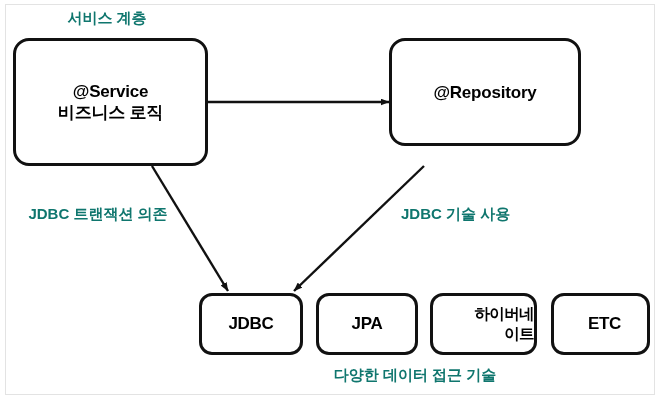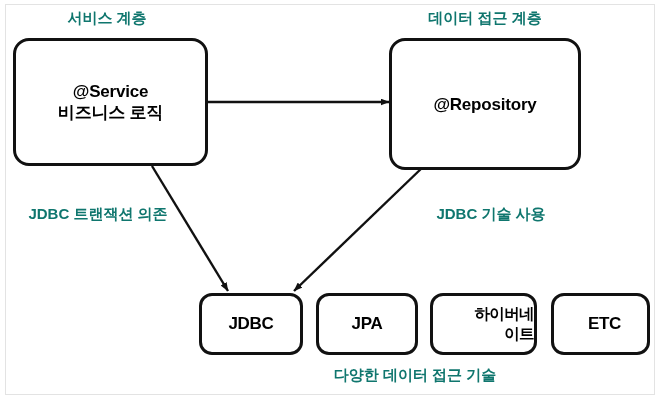--- a/index.html
+++ b/index.html
@@ -100,34 +100,33 @@
 
     <line x1="208" y1="102" x2="389" y2="102" stroke="#111111" stroke-width="2.4" marker-end="url(#arrowhead)"></line>
 
     <line x1="152" y1="166" x2="228" y2="291" stroke="#111111" stroke-width="2.4" marker-end="url(#arrowhead)"></line>
 
     <line x1="424" y1="166" x2="294" y2="291" stroke="#111111" stroke-width="2.4" marker-end="url(#arrowhead)"></line>
   </svg>
 
   <div class="caption" style="left:27px; top:9px; width:160px;">서비스 계층</div>
 
-  <div class="caption" style="left:405px; top:9px; width:160px;">데이터 접근 계층</div>
 
   <div class="node" style="left:13px; top:38px; width:195px; height:128px;">
     <div class="line1">@Service</div>
     <div class="line2">비즈니스 로직</div>
   </div>
 
-  <div class="node" style="left:389px; top:38px; width:192px; height:132px;">
+  <div class="node" style="left:389px; top:38px; width:192px; height:108px;">
     <div class="line1">@Repository</div>
   </div>
 
   <div class="caption" style="left:8px; top:205px; width:180px; text-align:center;">JDBC 트랜잭션 의존</div>
 
-  <div class="caption" style="left:401px; top:205px; width:180px; text-align:center;">JDBC 기술 사용</div>
+  <div class="caption" style="left:401px; top:205px; width:180px; text-align:left;">JDBC 기술 사용</div>
 
   <div class="node tech-node" style="left:199px; top:293px; width:104px; height:62px;">
     <div class="tech-label">JDBC</div>
   </div>
 
   <div class="node tech-node" style="left:316px; top:293px; width:102px; height:62px;">
     <div class="tech-label">JPA</div>
   </div>
 
   <div class="node tech-node narrow" style="left:430px; top:293px; width:107px; height:62px;">

